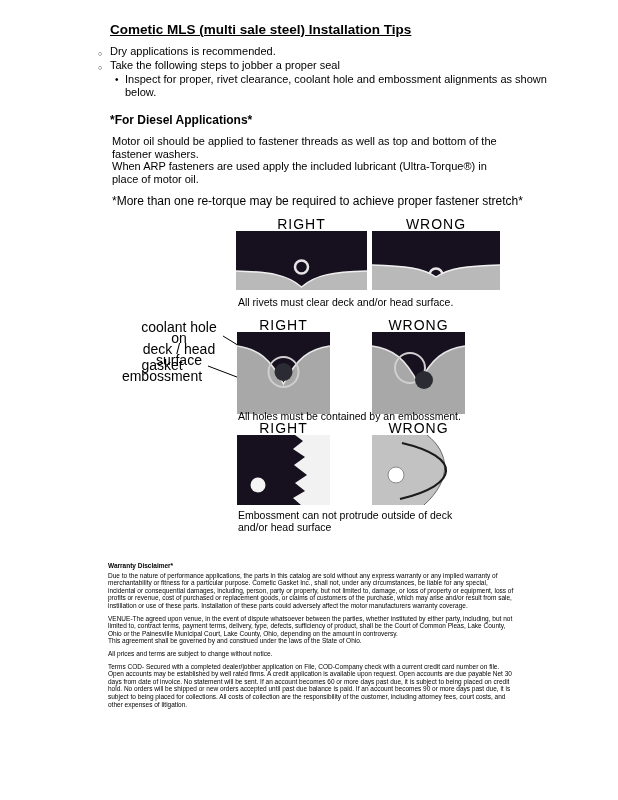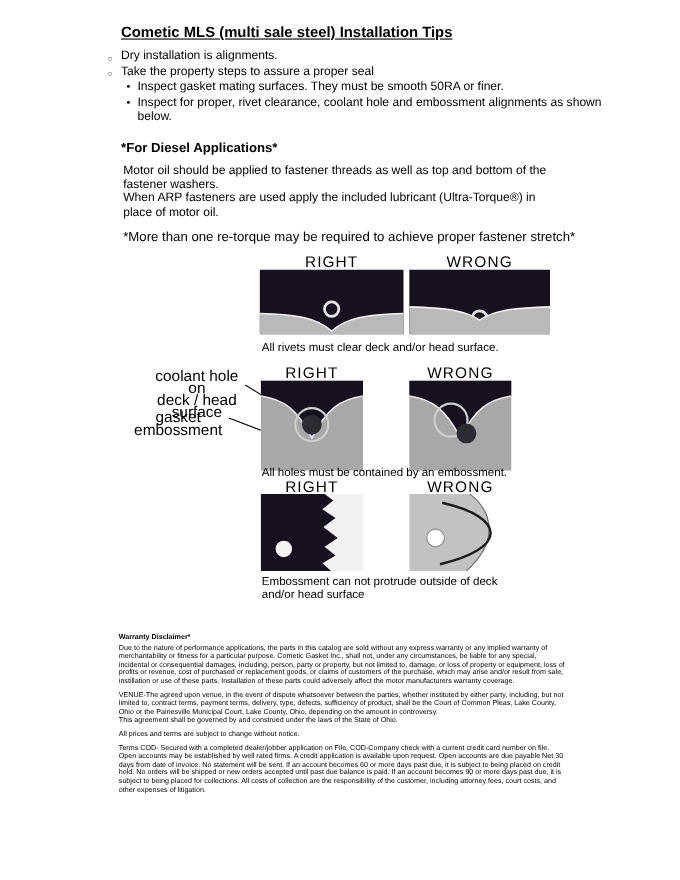--- a/index.html
+++ b/index.html
@@ -25,23 +25,22 @@
   .legal p{margin:0 0 5px 0;white-space:pre-line;}
 </style>
 </head>
 <body>
 
 <div class="page">
 
   <h1 class="title">Cometic MLS (multi sale steel) Installation Tips</h1>
 
   <div class="bullets">
-    <div class="bullet">Dry installation is alignments.</div>
-    <div class="bullet">Take the property steps to assure a proper seal</div>
-    <div class="subbullet">Inspect gasket mating surfaces.  They must be smooth 50RA or finer.</div>
+    <div class="bullet">Dry applications is recommended.</div>
+    <div class="bullet">Take the following steps to jobber a proper seal</div>
     <div class="subbullet">Inspect for proper, rivet clearance, coolant hole and embossment alignments as shown below.</div>
   </div>
 
   <h2 class="diesel-heading">*For Diesel Applications*</h2>
 
   <p class="para">Motor oil should be applied to fastener threads as well as top and bottom of the fastener washers.
 When ARP fasteners are used apply the included lubricant (Ultra-Torque®) in place of motor oil.</p>
   <p class="note">*More than one re-torque may be required to achieve proper fastener stretch*</p>
 
   <div class="diagrams">

